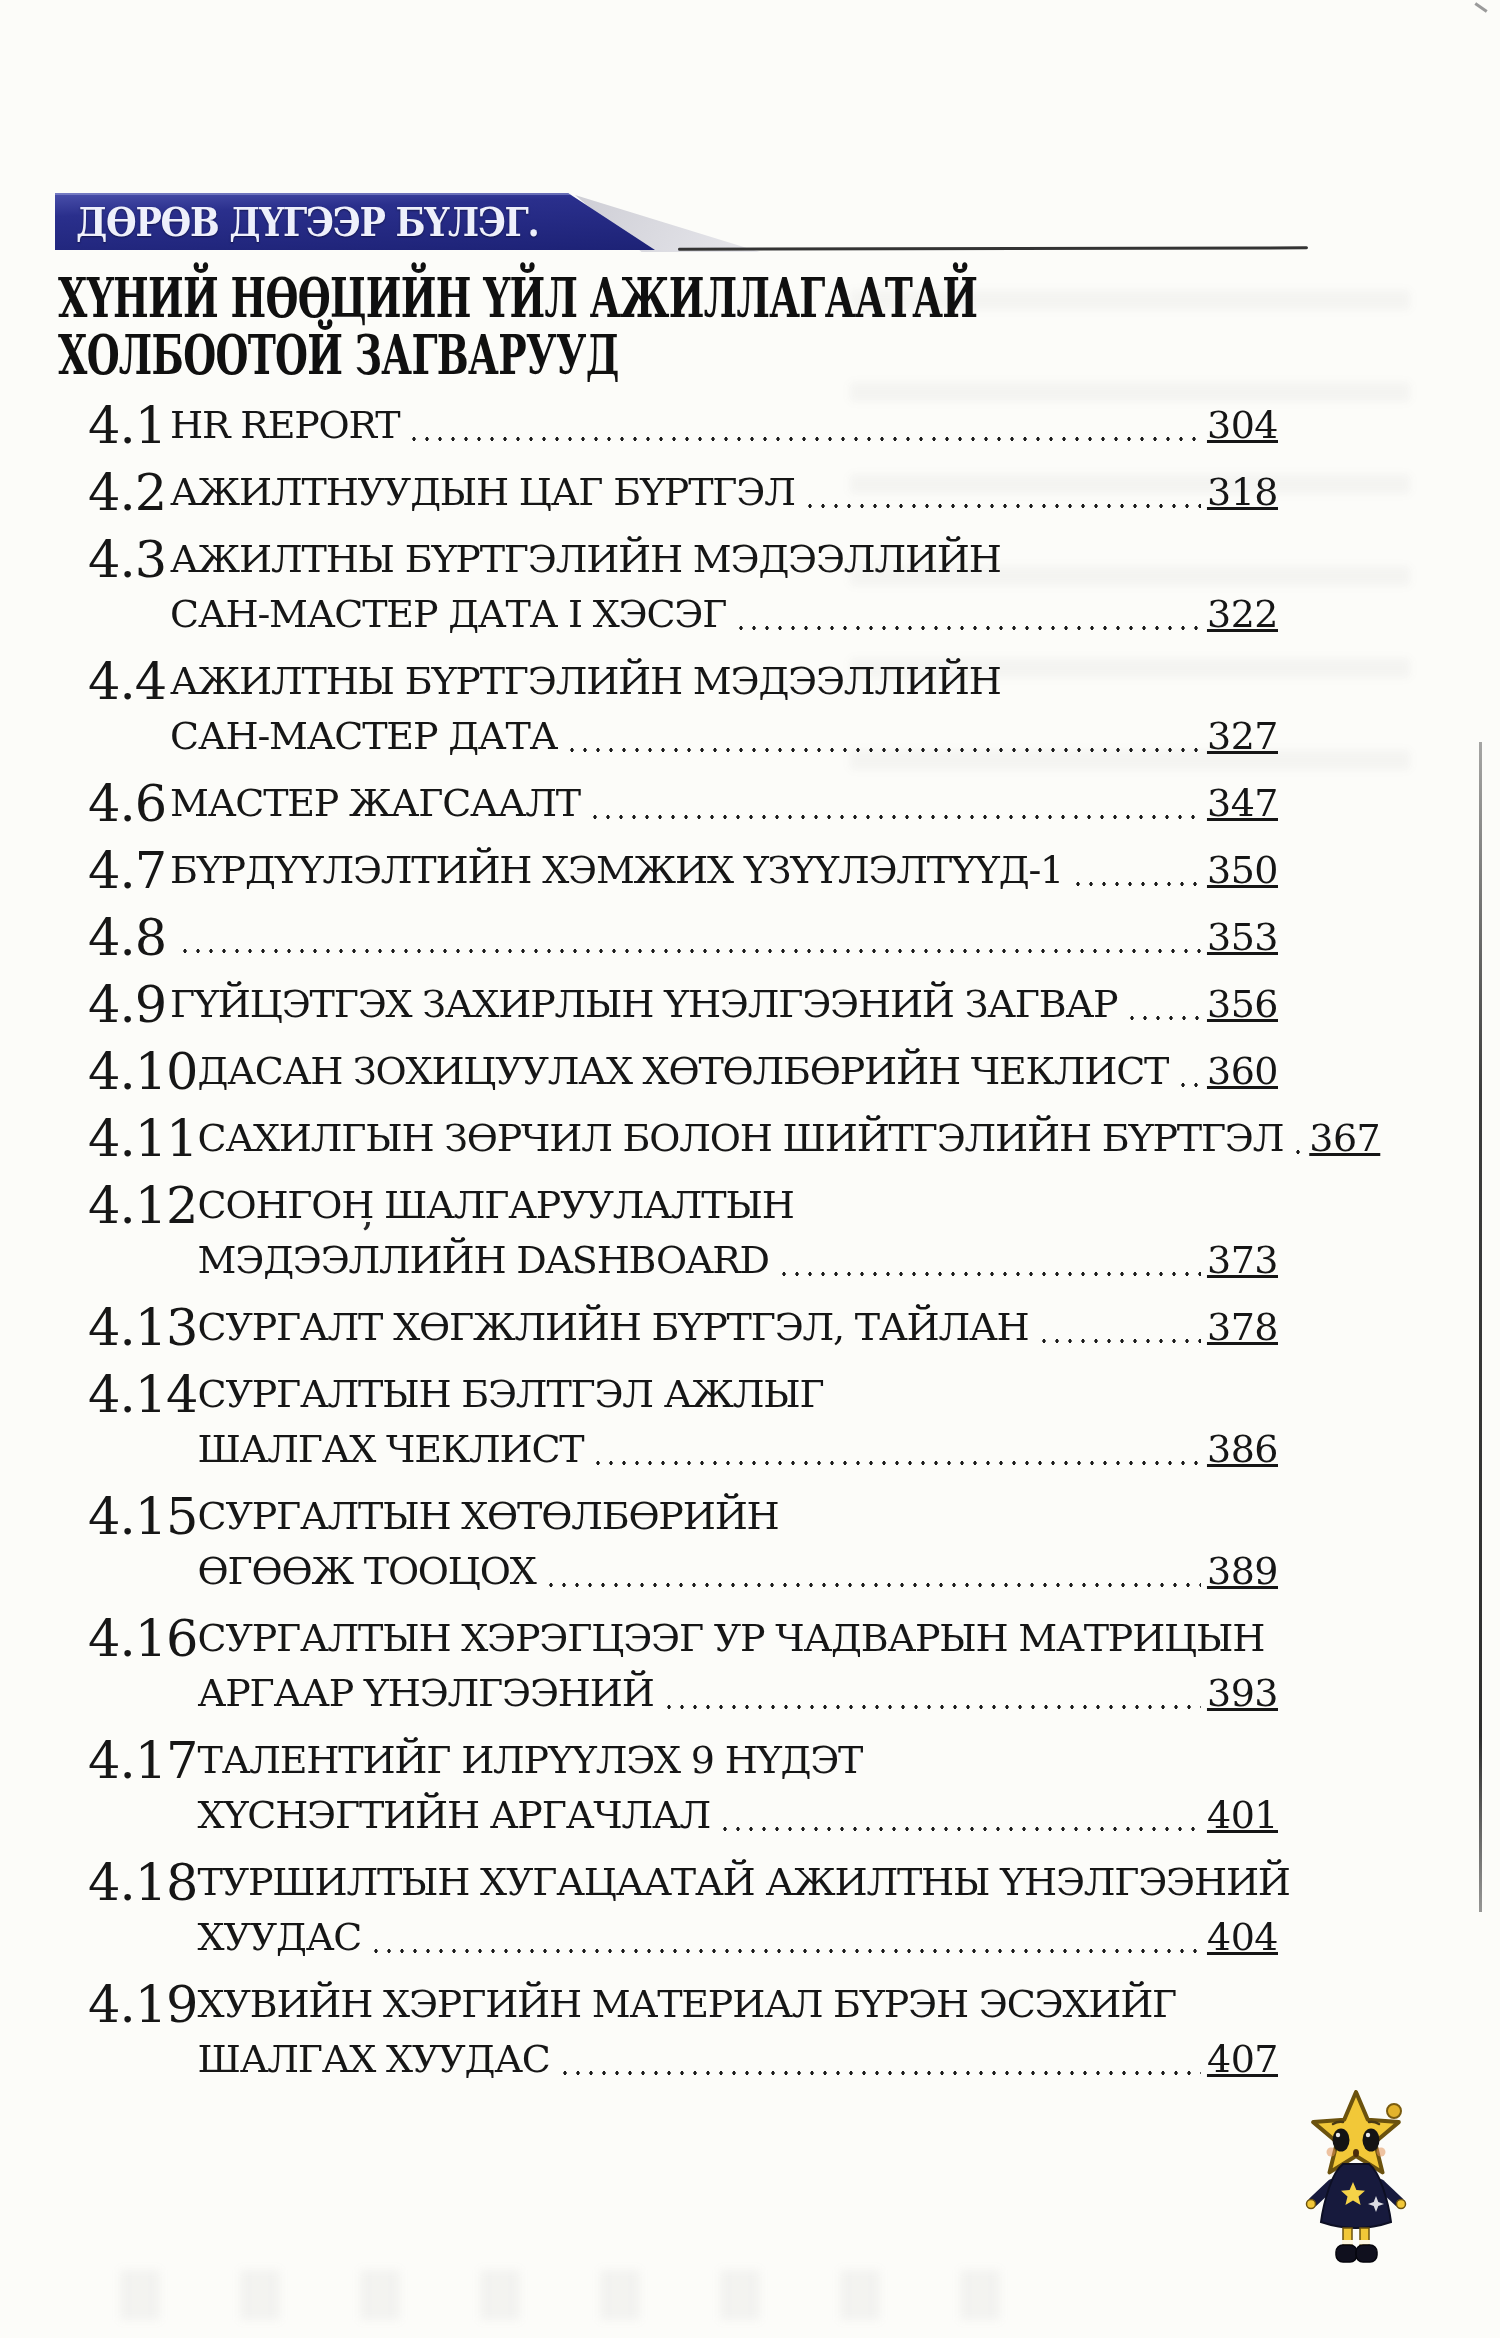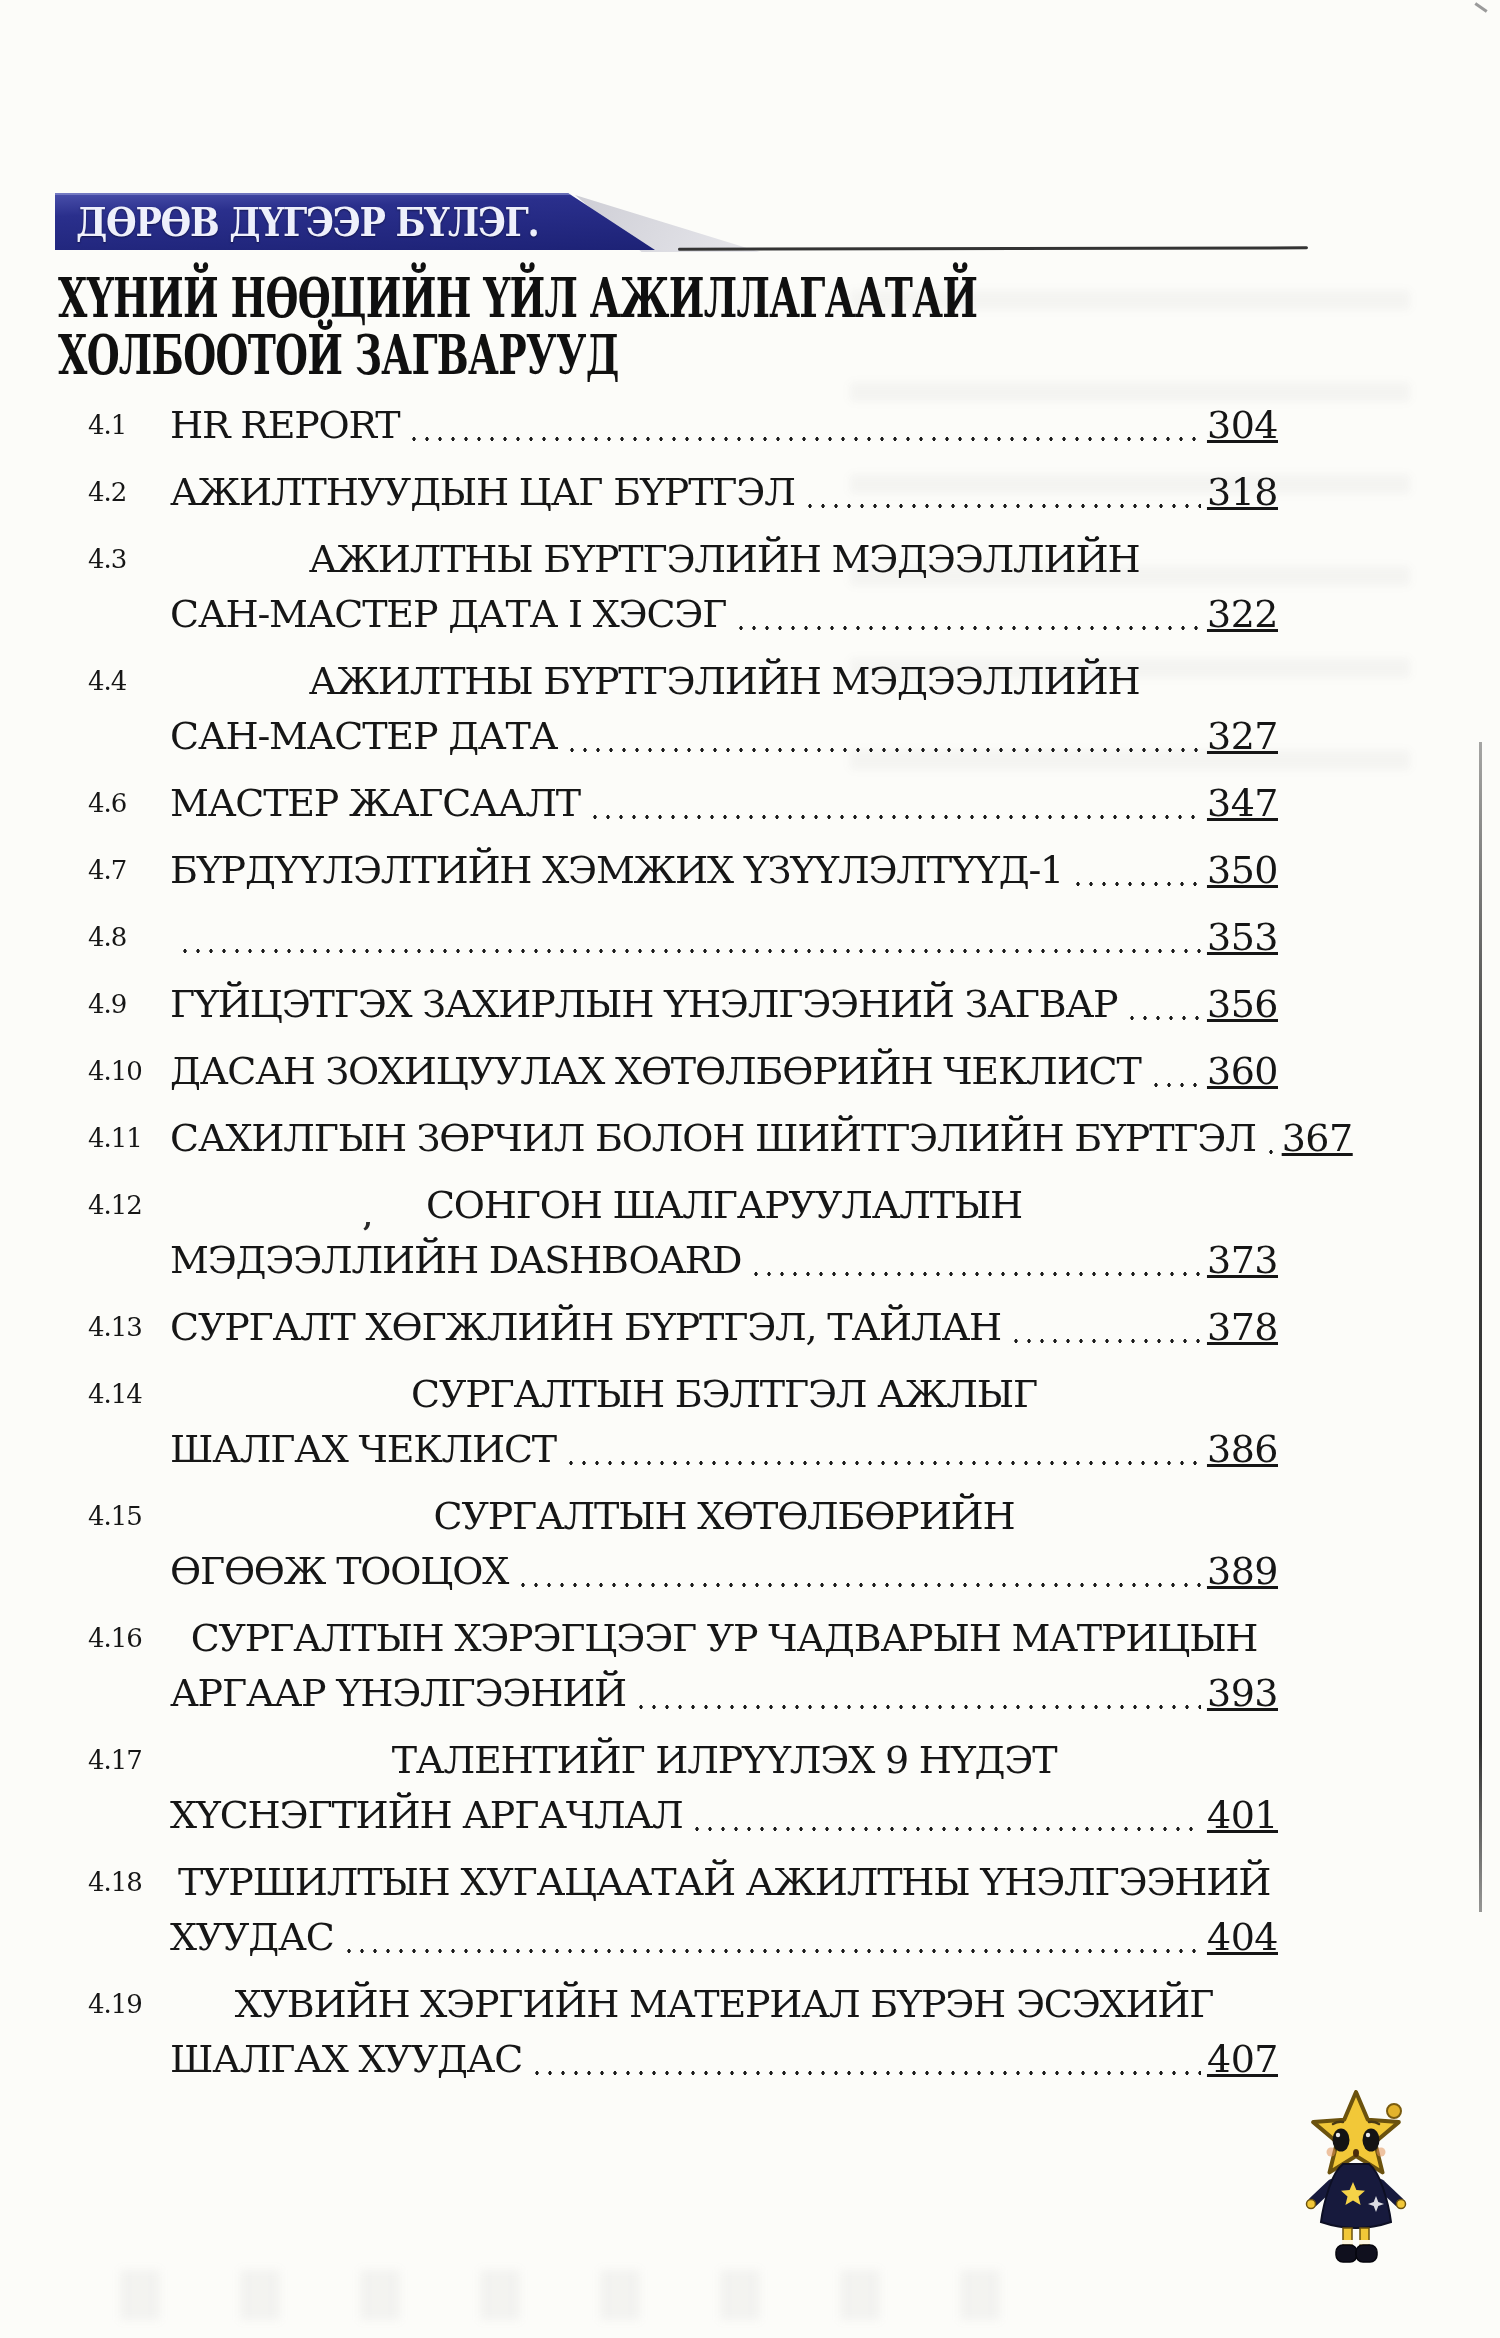--- a/index.html
+++ b/index.html
@@ -49,25 +49,25 @@
   .page-title{
     position:absolute;left:58px;top:270px;margin:0;
     font-size:54px;line-height:57px;font-weight:700;letter-spacing:-1px;
     color:#101010;white-space:nowrap;
     transform:scaleX(.70);transform-origin:left top;
   }
   
   .toc{position:absolute;left:88px;top:398px;width:1190px;}
   .entry{display:flex;margin-bottom:12px;}
   .num{
-    flex:0 0 82px;font-size:26px;line-height:55px;letter-spacing:-1px;
+    flex:0 0 82px;font-size:51px;line-height:55px;letter-spacing:-1px;
     white-space:nowrap;
   }
   .body{flex:1 1 auto;min-width:0;}
-  .line{font-size:38px;line-height:55px;letter-spacing:-1.2px;white-space:nowrap;text-align:center;}
+  .line{font-size:38px;line-height:55px;letter-spacing:-1.2px;white-space:nowrap;}
   .line.last{display:flex;align-items:stretch;}
   .txt{flex:0 0 auto;}
   .leader{
     flex:1 1 20px;min-width:10px;align-self:flex-end;height:12px;
     margin:0 6px 8px 10px;
     background-image:radial-gradient(ellipse 2.4px 3px at 5px 6px,#1b1b1b 60%,rgba(0,0,0,0) 75%);
     background-size:13px 12px;background-repeat:repeat-x;
   }
   .pg{flex:0 0 auto;font-size:38px;line-height:55px;letter-spacing:-.5px;text-decoration:underline;}
   

